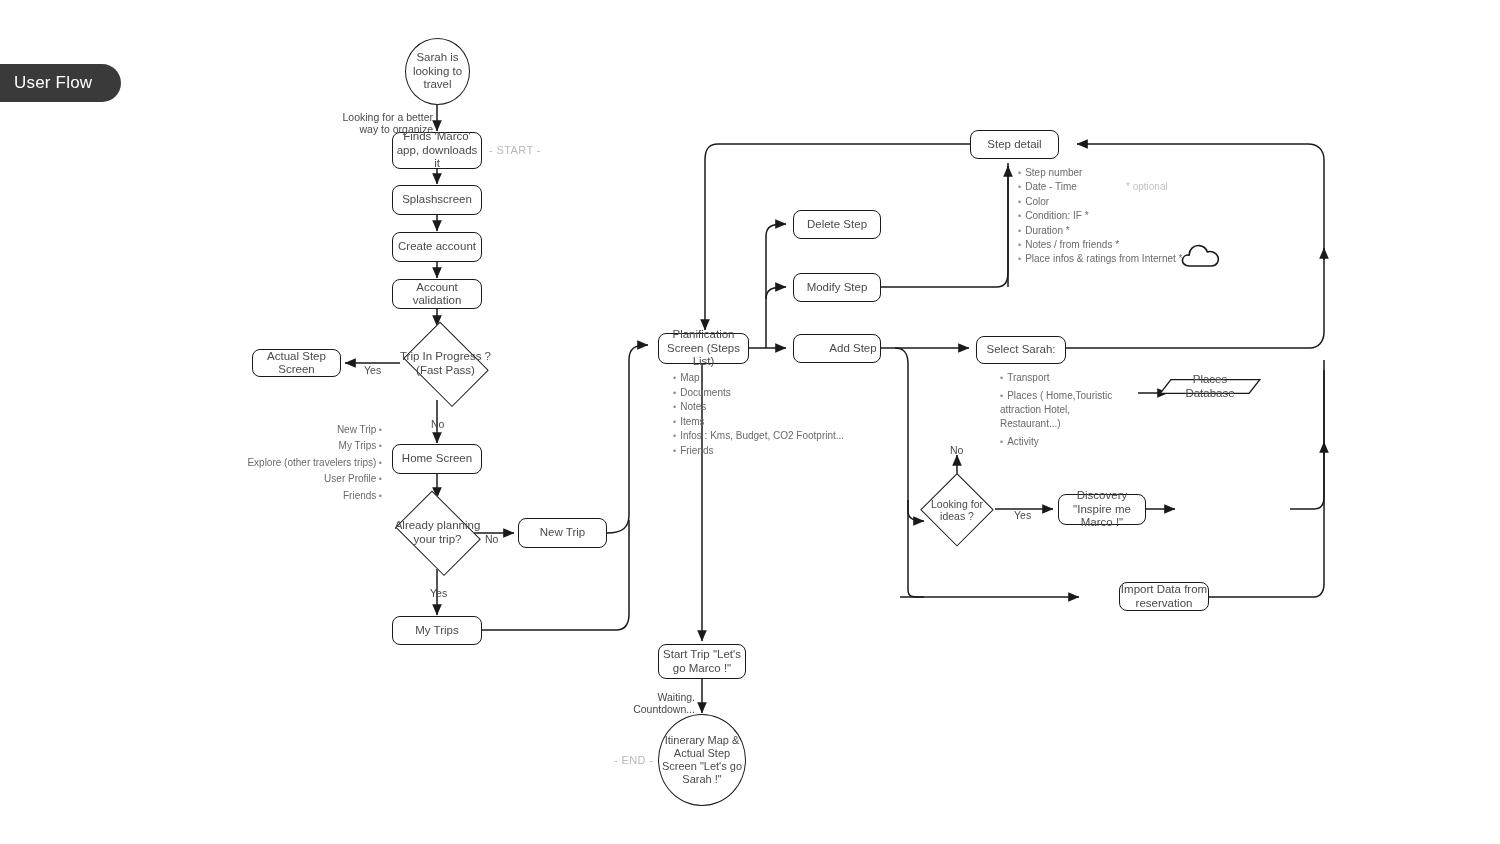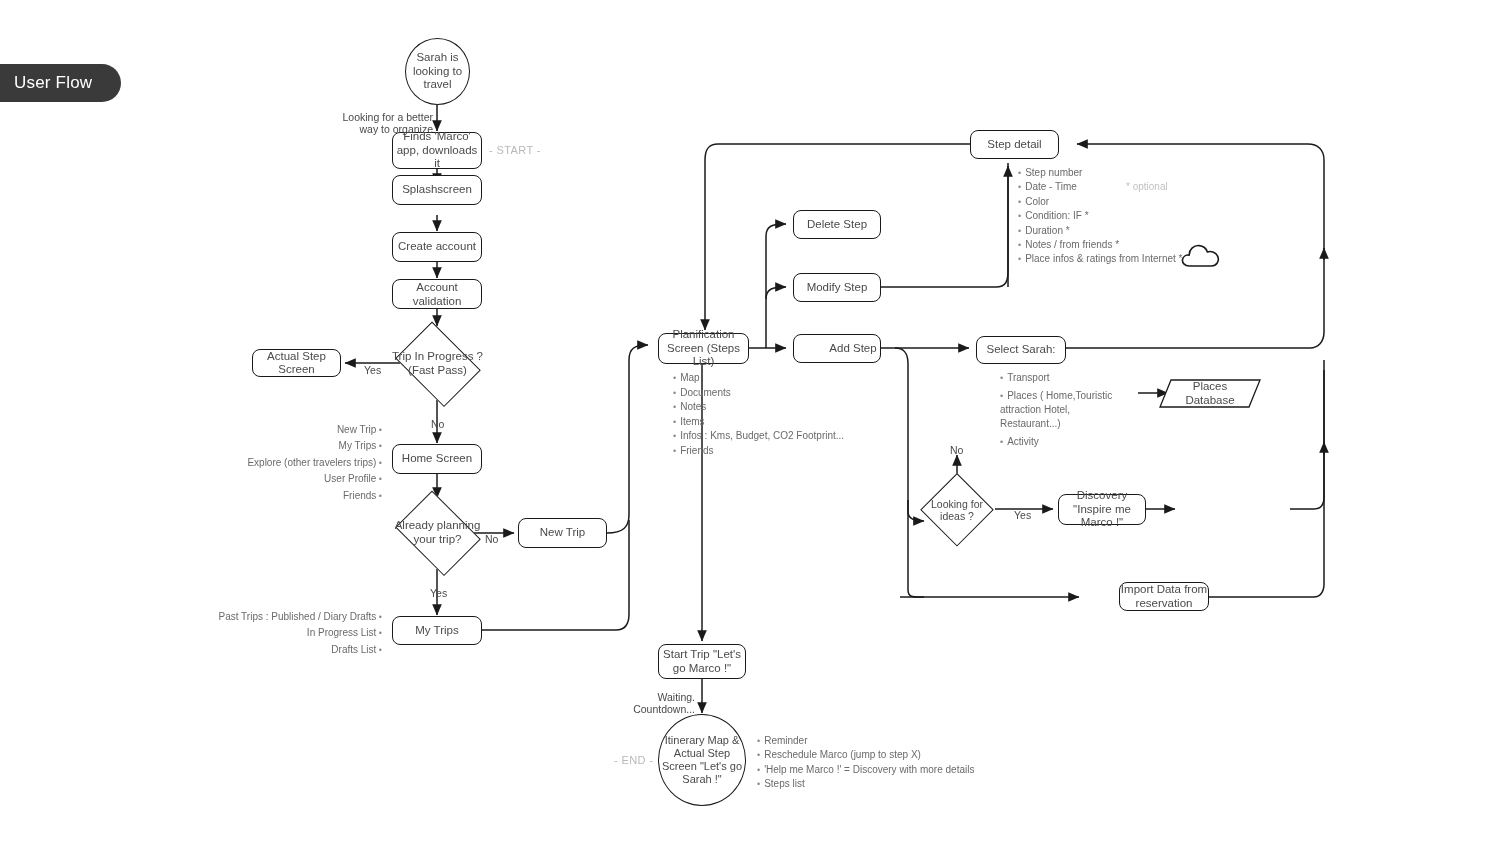--- a/index.html
+++ b/index.html
@@ -244,33 +244,33 @@
 
   <div class="node circle" style="left:405px; top:38px; width:65px; height:67px;">
     <span>Sarah is looking to travel</span>
   </div>
 
   <div class="node rect" style="left:392px; top:132px; width:90px; height:37px;">
     <span>Finds 'Marco' app, downloads it</span>
   </div>
   <div class="marker-label" style="left:489px; top:144px;">- START -</div>
 
-  <div class="node rect" style="left:392px; top:175px; width:90px; height:30px;">
+  <div class="node rect" style="left:392px; top:185px; width:90px; height:30px;">
     <span>Splashscreen</span>
   </div>
 
   <div class="node rect" style="left:392px; top:232px; width:90px; height:30px;">
     <span>Create account</span>
   </div>
 
-  <div class="node rect" style="left:392px; top:279px; width:90px; height:30px;align-items:flex-end;">
+  <div class="node rect" style="left:392px; top:279px; width:90px; height:30px;">
     <span>Account validation</span>
   </div>
 
-  <div class="node diamond-wrap" style="left:389px; top:327px; width:97px; height:73px;">
+  <div class="node diamond-wrap" style="left:397px; top:327px; width:97px; height:73px;">
     <div class="diamond-shape"></div>
     <div class="diamond-label">Trip In Progress ? (Fast Pass)</div>
   </div>
 
   <div class="node rect" style="left:252px; top:349px; width:89px; height:28px;">
     <span>Actual Step Screen</span>
   </div>
   <div class="edge-label" style="left:364px; top:357px;">Yes</div>
 
   <div class="edge-label" style="left:431px; top:411px;">No</div>
@@ -299,25 +299,20 @@
 
 
   <div class="side-list" style="left:200px; top:422px; width:182px;">
     <div class="li">New Trip</div>
     <div class="li">My Trips</div>
     <div class="li">Explore (other travelers trips)</div>
     <div class="li">User Profile</div>
     <div class="li">Friends</div>
   </div>
 
-  <div class="side-list" style="left:190px; top:609px; width:192px;">
-    <div class="li">Past Trips : Published / Diary Drafts</div>
-    <div class="li">In Progress List</div>
-    <div class="li">Drafts List</div>
-  </div>
 
   <div class="node rect" style="left:658px; top:333px; width:91px; height:31px;">
     <span>Planification Screen (Steps List)</span>
   </div>
 
   <div class="note-list" style="left:673px; top:371px; width:190px;">
     <div class="li">Map</div>
     <div class="li">Documents</div>
     <div class="li">Notes</div>
     <div class="li">Items</div>
@@ -328,26 +323,20 @@
   <div class="node rect" style="left:658px; top:644px; width:88px; height:35px;">
     <span>Start Trip "Let's go Marco !"</span>
   </div>
   <div class="edge-label multi" style="left:633px; top:684px; width:62px; text-align:right; line-height:12px;">Waiting. Countdown...</div>
 
   <div class="node circle" style="left:658px; top:714px; width:88px; height:92px; font-size:11px; line-height:13px;">
     <span>Itinerary Map &amp; Actual Step Screen "Let's go Sarah !"</span>
   </div>
   <div class="marker-label" style="left:614px; top:754px;">- END -</div>
 
-  <div class="note-list" style="left:757px; top:734px; width:250px; line-height:14.4px;">
-    <div class="li">Reminder</div>
-    <div class="li">Reschedule Marco (jump to step X)</div>
-    <div class="li">'Help me Marco !' = Discovery with more details</div>
-    <div class="li">Steps list</div>
-  </div>
 
   <div class="node rect" style="left:793px; top:210px; width:88px; height:29px;">
     <span>Delete Step</span>
   </div>
 
   <div class="node rect" style="left:793px; top:273px; width:88px; height:29px;">
     <span>Modify Step</span>
   </div>
 
   <div class="node rect" style="left:793px; top:334px; width:88px; height:29px;padding-left:32px;">
@@ -378,21 +367,21 @@
   <div class="node rect" style="left:976px; top:336px; width:90px; height:28px;">
     <span>Select Sarah:</span>
   </div>
 
   <div class="note-list" style="left:1000px; top:371px; width:132px; line-height:14px;">
     <div class="li">Transport</div>
     <div class="li wrap" style="margin:4px 0;">Places ( Home,Touristic attraction Hotel, Restaurant...)</div>
     <div class="li">Activity</div>
   </div>
 
-  <div class="node parallelogram" style="left:1159px; top:379px; width:102px; height:29px;">
+  <div class="node parallelogram" style="left:1159px; top:379px; width:102px; height:15px;">
     <svg class="para-shape" viewBox="0 0 102 29" preserveAspectRatio="none">
       <path d="M12,1 L101,1 L90,28 L1,28 Z" fill="#ffffff" stroke="#1a1a1a" stroke-width="1.3" vector-effect="non-scaling-stroke"></path>
     </svg>
     <div class="para-label">Places Database</div>
   </div>
 
   <div class="node diamond-wrap" style="left:920px; top:473px; width:74px; height:74px;">
     <div class="diamond-shape"></div>
     <div class="diamond-label" style="font-size:10.5px; line-height:12.5px;">Looking for ideas ?</div>
   </div>

